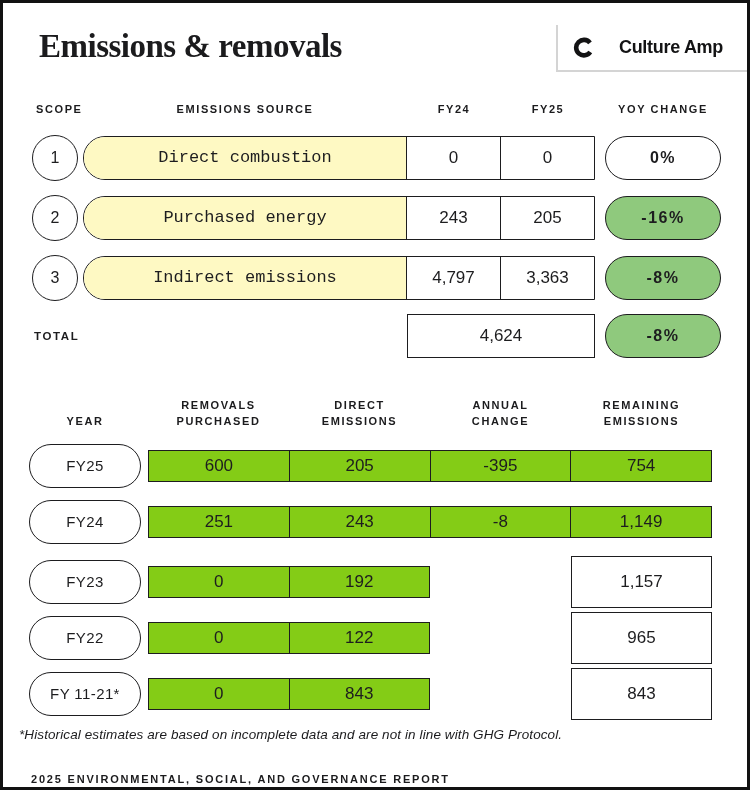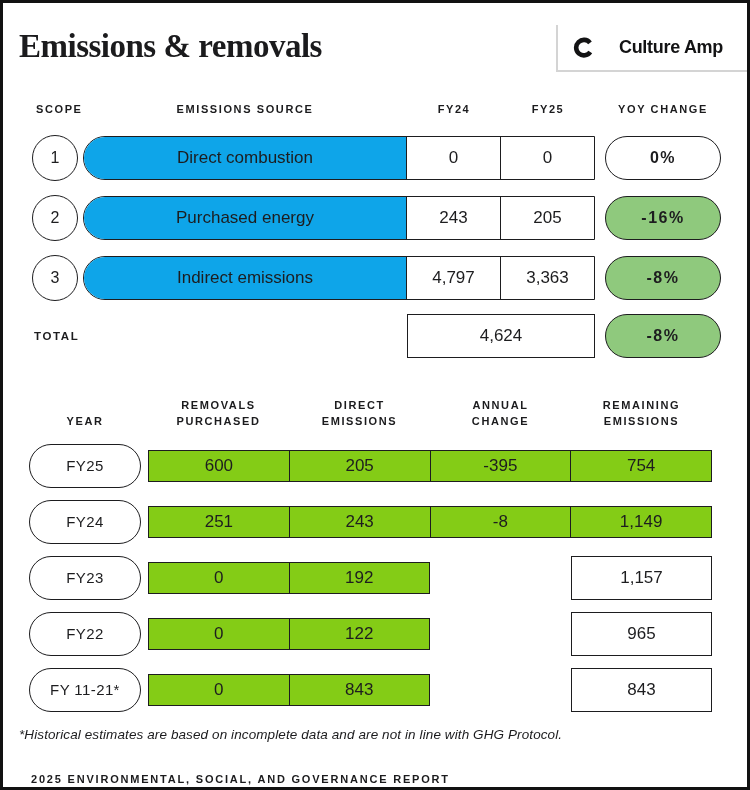--- a/index.html
+++ b/index.html
@@ -12,21 +12,21 @@
   .frame {
     width: 750px; height: 790px;
     border: 3px solid #111111;
     background: #ffffff;
     overflow: hidden;
   }
 
   
   .topbar {
     display: flex; justify-content: space-between; align-items: flex-start;
-    padding: 22px 26px 0 16px;
+    padding: 22px 26px 0 36px;
   }
   .page-title {
     font-family: "Liberation Serif", "DejaVu Serif", serif;
     font-weight: 700; font-size: 33px; letter-spacing: -0.5px;
     color: #1b1b1d; line-height: 1.15; padding-top: 3px;
   }
   .logo-box {
     margin-right: -26px;
     border-left: 2px solid #d4d4d4;
     border-bottom: 2px solid #d4d4d4;
@@ -71,21 +71,21 @@
     width: 46px; height: 46px; border: 1.5px solid #1d1d1f; border-radius: 50%;
     display: flex; align-items: center; justify-content: center;
     font-size: 16px; background: #ffffff; margin-left: 3px;
   }
   .src-pill {
     height: 44px; display: flex; align-items: stretch;
     border: 1.5px solid #1d1d1f; border-radius: 23px 0 0 23px;
     overflow: hidden; background: #ffffff;
   }
   .seg { display: flex; align-items: center; justify-content: center; font-size: 17px; }
-  .seg-source { flex: 1 1 auto; background: #0ea5e9; }
+  .seg-source { flex: 1 1 auto; background: #fef9c3; font-family: Liberation Mono, monospace; }
   .seg-num { flex: 0 0 94px; border-left: 1.5px solid #1d1d1f; background: #ffffff; }
   .pill {
     height: 44px; border: 1.5px solid #1d1d1f; border-radius: 23px;
     display: flex; align-items: center; justify-content: center;
     font-size: 16px; font-weight: 700; letter-spacing: 1.5px;
     background: #ffffff;
   }
   .pill.green { background: #8fc97d; }
   .pill.neutral { background: #ffffff; }
   .total-row { margin-top: 15px; height: 44px; }
@@ -100,21 +100,21 @@
   .t2-row + .t2-row { margin-top: 12px; }
   .year-pill {
     width: 112px; height: 44px; border: 1.5px solid #1d1d1f; border-radius: 22px;
     display: flex; align-items: center; justify-content: center;
     font-size: 15px; letter-spacing: 0.4px; background: #ffffff;
   }
   .cells-group { display: flex; height: 32px; border: 1.5px solid #1d1d1f; background: #84cc16; }
   .cells-group .cell { flex: 1 1 0; display: flex; align-items: center; justify-content: center; font-size: 17px; }
   .cells-group .cell + .cell { border-left: 1.5px solid #1d1d1f; }
   .cell-solo {
-    height: 44px; border: 1.5px solid #1d1d1f; background: #fff;
+    height: 52px; border: 1.5px solid #1d1d1f; background: #fff;
     display: flex; align-items: center; justify-content: center; font-size: 17px;
   }
 
   
   .footnote {
     margin: 15px 26px 0 16px;
     font-style: italic; font-size: 13.5px; color: #1b1b1d; letter-spacing: 0.1px;
   }
   .report-footer {
     margin: 31px 26px 0 28px;

